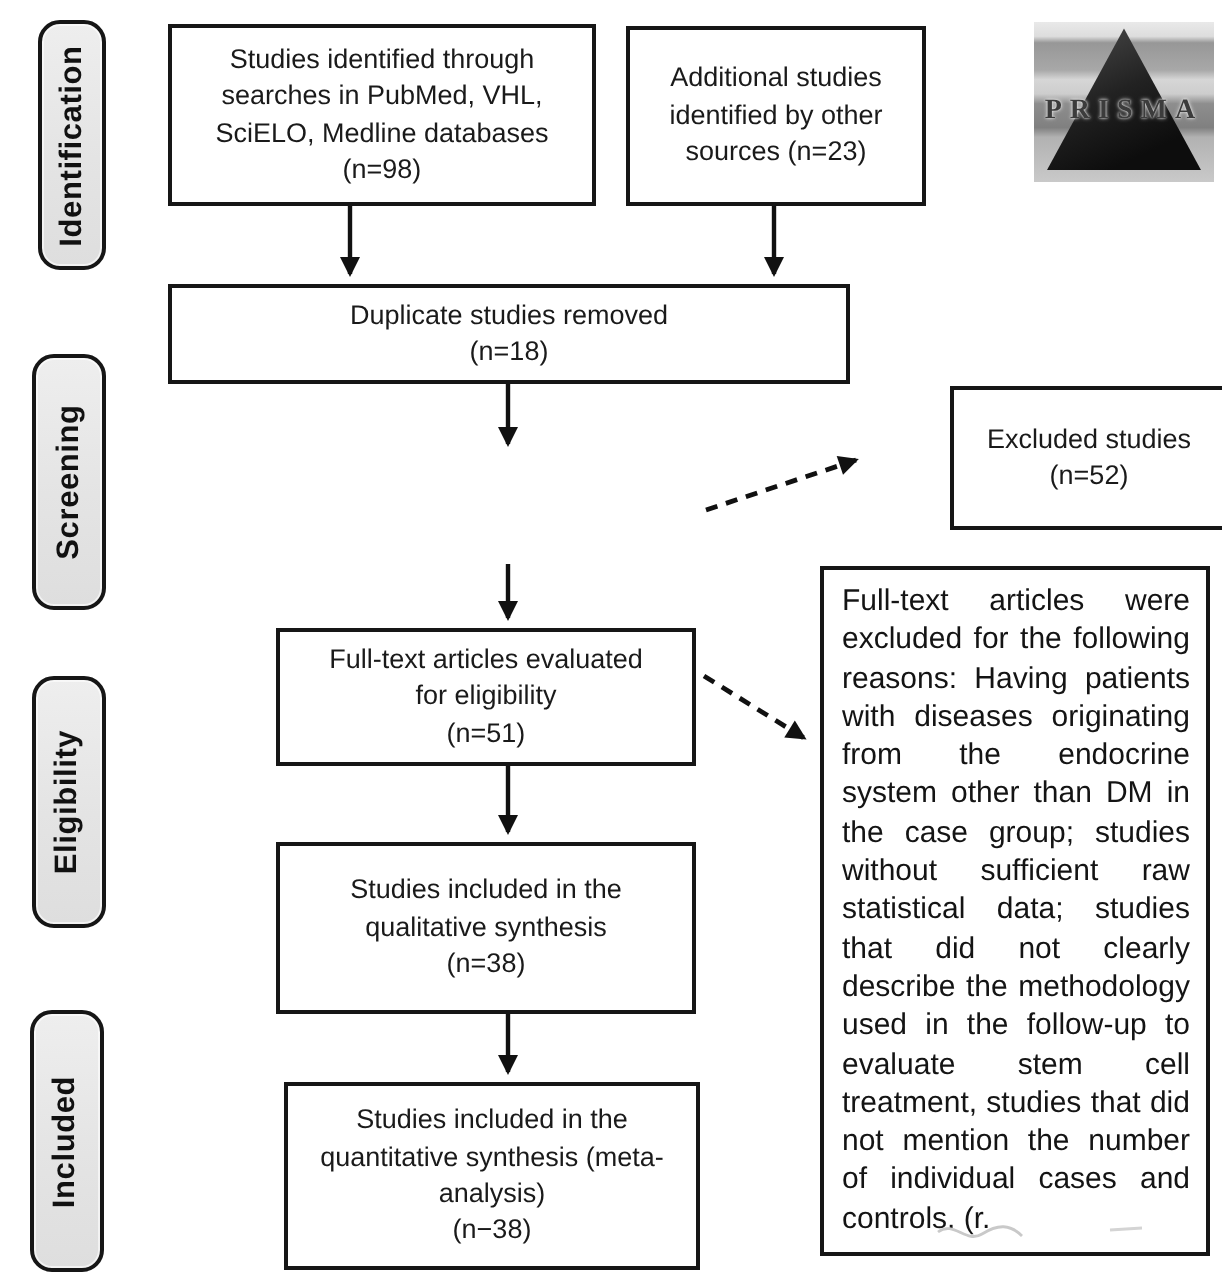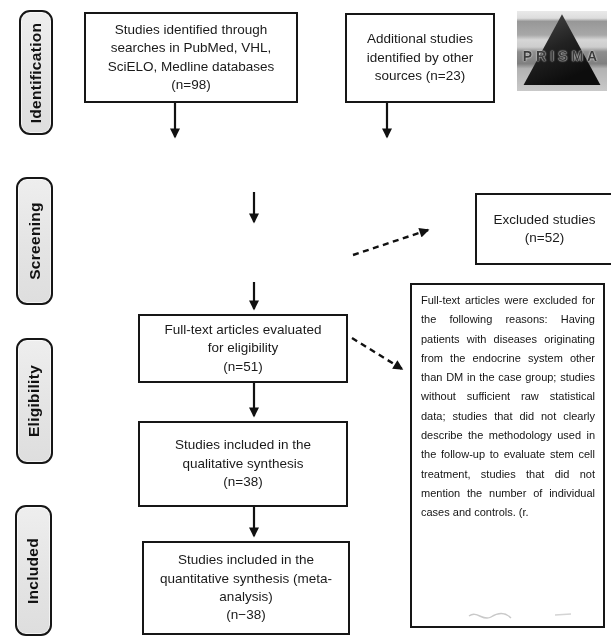--- a/index.html
+++ b/index.html
@@ -28,21 +28,21 @@
     display:flex; align-items:center; justify-content:center;
     text-align:center; white-space:pre-line;
     font-size:13.5px; line-height:1.36; color:#1a1a1a;
     padding:2px 4px;
   }
 
   
   .reasons {
     position:absolute; box-sizing:border-box;
     border:2px solid #161616; background:#ffffff;
-    text-align:justify; font-size:11px; line-height:19.3px;
+    text-align:justify; font-size:15px; line-height:19.3px;
     padding:6px 8px 0 9px; color:#141414;
   }
   .reasons .squiggle { position:absolute; left:55px; bottom:2px; }
 
   
   .logo { position:absolute; left:517px; top:11px; width:90px; height:80px; overflow:hidden; }
   .logo .bands {
     position:absolute; inset:0;
     background:linear-gradient(180deg,
       #e9e9e9 0%, #dddddd 9%,
@@ -51,21 +51,21 @@
       #8e8e8e 51%, #808080 66%,
       #b2b2b2 72%, #c9c9c9 100%);
   }
   .logo .tri {
     position:absolute; left:7%; top:4%; width:86%; height:89%;
     background:linear-gradient(155deg,#4d4d4d 0%,#222222 45%,#0d0d0d 80%);
     clip-path:polygon(50% 0%, 100% 100%, 0% 100%);
   }
   .logo .word {
     position:absolute; left:0; right:0; top:37px; text-align:center;
-    font-family:Liberation Sans, sans-serif; font-weight:bold;
+    font-family:Liberation Serif, serif; font-weight:bold;
     font-size:14px; letter-spacing:4px; color:#3c3c3c;
     text-shadow:0 0 2px rgba(235,235,235,.95), 0 0 1px rgba(245,245,245,.9);
   }
 
   .arrows { position:absolute; inset:0; pointer-events:none; }
 </style>
 </head>
 <body>
 
 <div class="canvas">
@@ -81,24 +81,26 @@
   </div>
   <div class="stage" style="left:15px; top:505px; width:37px; height:131px;">
     <span>Included</span>
   </div>
 
   <div class="fbox" style="left:84px; top:12px; width:214px; height:91px;">Studies identified through
 searches in PubMed, VHL,
 SciELO, Medline databases
 (n=98)</div>
 
-  <div class="fbox" style="left:313px; top:13px; width:150px; height:90px;margin-left:32px;">Additional studies
+  <div class="fbox" style="left:313px; top:13px; width:150px; height:90px;">Additional studies
 identified by other
 sources (n=23)</div>
 
+  <div class="fbox" style="left:84px; top:142px; width:341px; height:50px;">Duplicate studies removed
+(n=18)</div>
 
 
   <div class="fbox" style="left:438px; top:193px; width:139px; height:72px;margin-left:37px;">Excluded studies
 (n=52)</div>
 
   <div class="fbox" style="left:138px; top:314px; width:210px; height:69px;">Full-text articles evaluated
 for eligibility
 (n=51)</div>
 
   <div class="fbox" style="left:138px; top:421px; width:210px; height:86px;">Studies included in the

